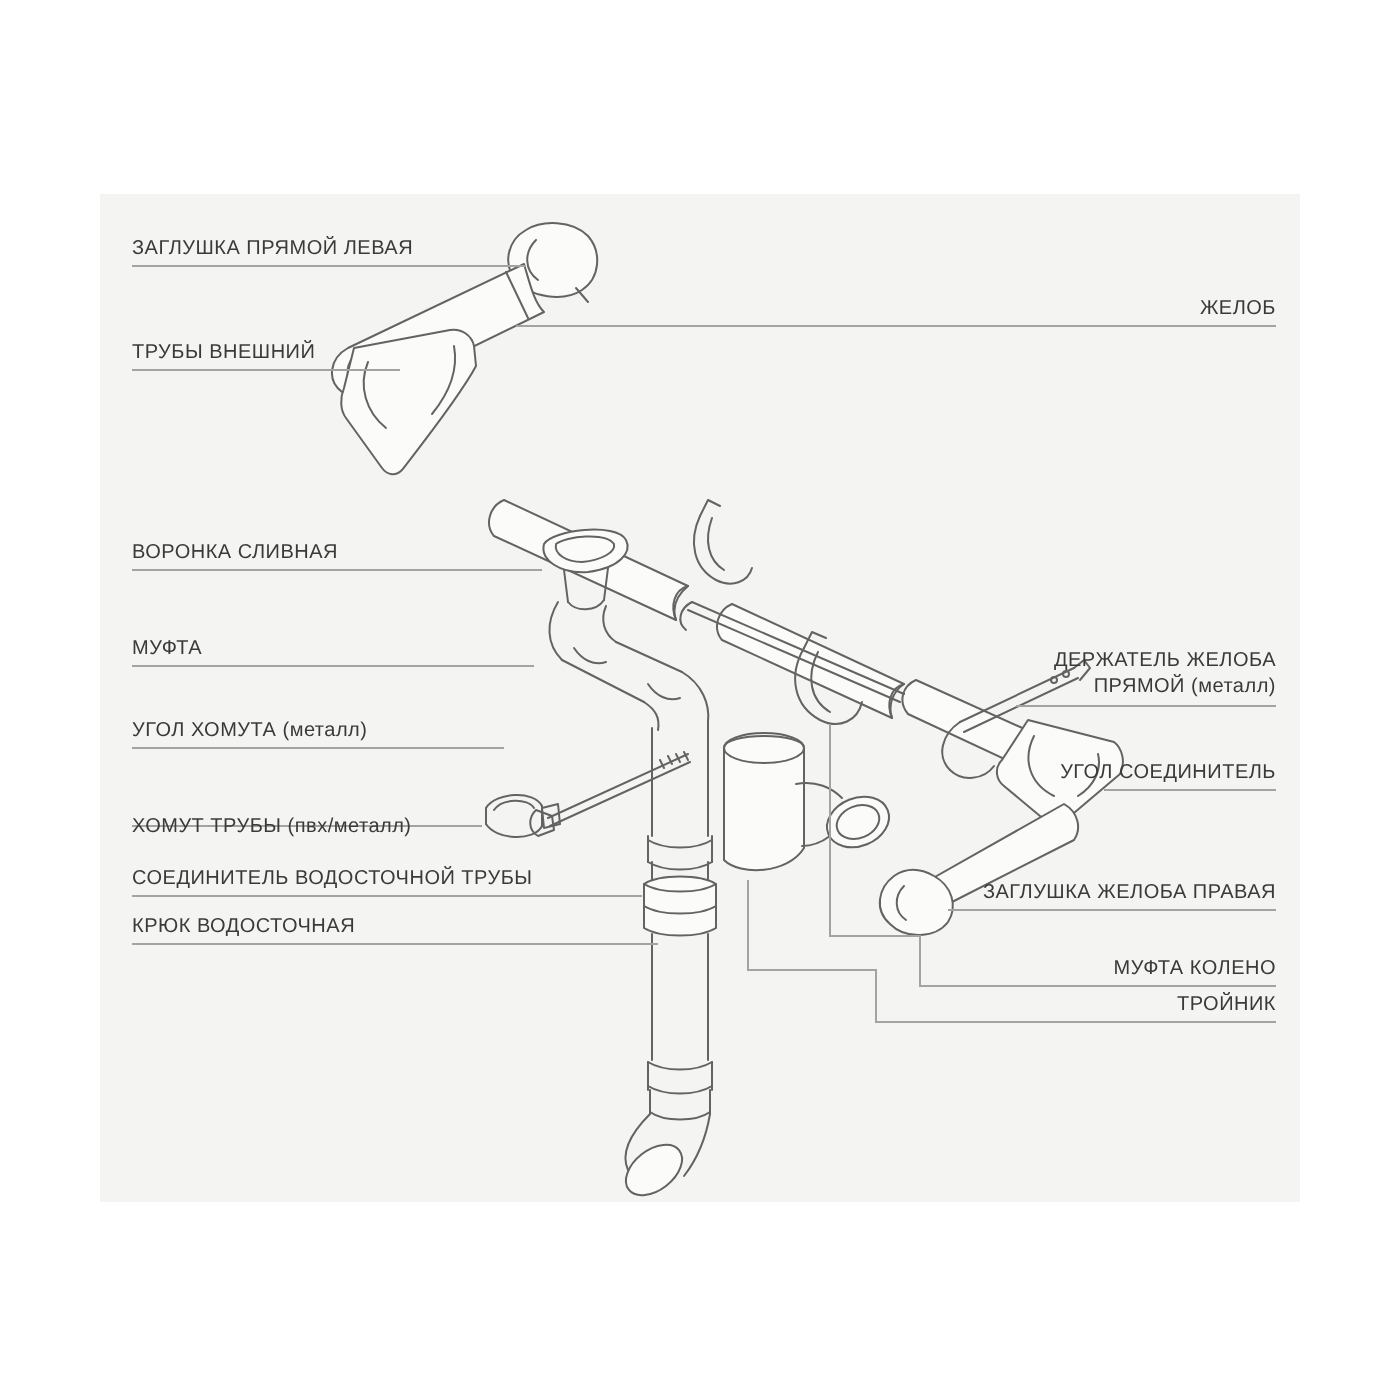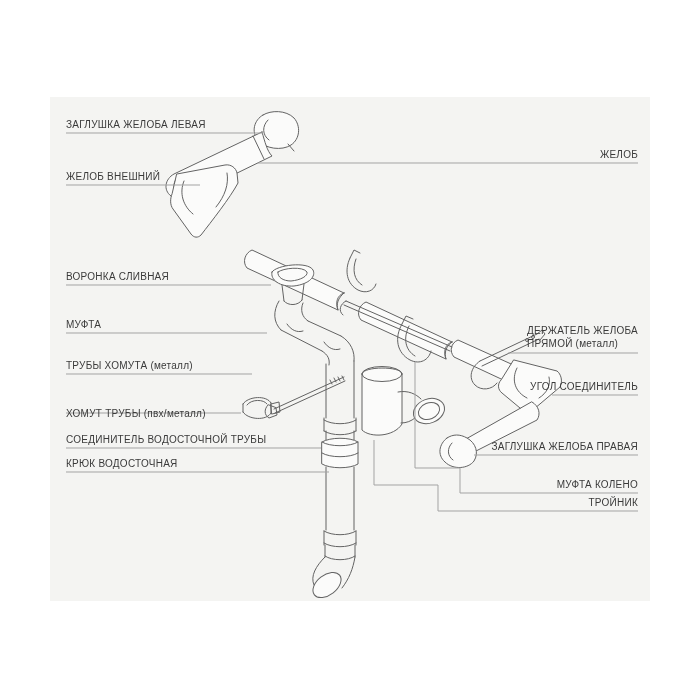--- a/index.html
+++ b/index.html
@@ -9,21 +9,21 @@
   }
   .panel{
     position:absolute;left:50px;top:97px;width:600px;height:504px;
     background:#f4f4f2;
   }
   svg.draw{position:absolute;left:0;top:0;width:700px;height:700px;}
   .lbl{
     position:absolute;font-size:10px;letter-spacing:0.25px;color:#3a3a3a;
     line-height:13px;height:13px;white-space:nowrap;
   }
-  .lbl.right{text-align:left;right:62px;}
+  .lbl.right{text-align:right;right:62px;}
   .lbl.left{left:66px;}
   .lbl.twoline{white-space:pre-line;height:26px;}
   .part{stroke:#636363;stroke-width:1;fill:none;stroke-linecap:round;stroke-linejoin:round;}
   .body{fill:#fbfbfa;}
   .leader{stroke:#a3a3a3;stroke-width:1;fill:none;}
 </style>
 </head>
 <body>
 
 <div class="panel"></div>
@@ -187,25 +187,25 @@
     <line class="leader" x1="66" y1="472" x2="329" y2="472"></line>
     <line class="leader" x1="258" y1="163" x2="638" y2="163"></line>
     <line class="leader" x1="508" y1="353" x2="638" y2="353"></line>
     <line class="leader" x1="552" y1="395" x2="638" y2="395"></line>
     <line class="leader" x1="474" y1="455" x2="638" y2="455"></line>
     <polyline class="leader" points="415,362 415,468 460,468 460,493 638,493"></polyline>
     <polyline class="leader" points="374,440 374,485 438,485 438,511 638,511"></polyline>
   </g>
 </svg>
 
-<div class="lbl left" style="top:118px">ЗАГЛУШКА ЖЕЛОБА ЛЕВАЯ</div>
-<div class="lbl left" style="top:170px">ЖЕЛОБ ВНЕШНИЙ</div>
+<div class="lbl left" style="top:118px">ЗАГЛУШКА ПРЯМОЙ ЛЕВАЯ</div>
+<div class="lbl left" style="top:170px">ТРУБЫ ВНЕШНИЙ</div>
 <div class="lbl left" style="top:270px">ВОРОНКА СЛИВНАЯ</div>
 <div class="lbl left" style="top:318px">МУФТА</div>
-<div class="lbl left" style="top:359px">ТРУБЫ ХОМУТА (металл)</div>
+<div class="lbl left" style="top:359px">УГОЛ ХОМУТА (металл)</div>
 <div class="lbl left" style="top:407px">ХОМУТ ТРУБЫ (пвх/металл)</div>
 <div class="lbl left" style="top:433px">СОЕДИНИТЕЛЬ ВОДОСТОЧНОЙ ТРУБЫ</div>
 <div class="lbl left" style="top:457px">КРЮК ВОДОСТОЧНАЯ</div>
 
 <div class="lbl right" style="top:148px">ЖЕЛОБ</div>
 <div class="lbl right twoline" style="top:324px">ДЕРЖАТЕЛЬ ЖЕЛОБА
 ПРЯМОЙ (металл)</div>
 <div class="lbl right" style="top:380px">УГОЛ СОЕДИНИТЕЛЬ</div>
 <div class="lbl right" style="top:440px">ЗАГЛУШКА ЖЕЛОБА ПРАВАЯ</div>
 <div class="lbl right" style="top:478px">МУФТА КОЛЕНО</div>

